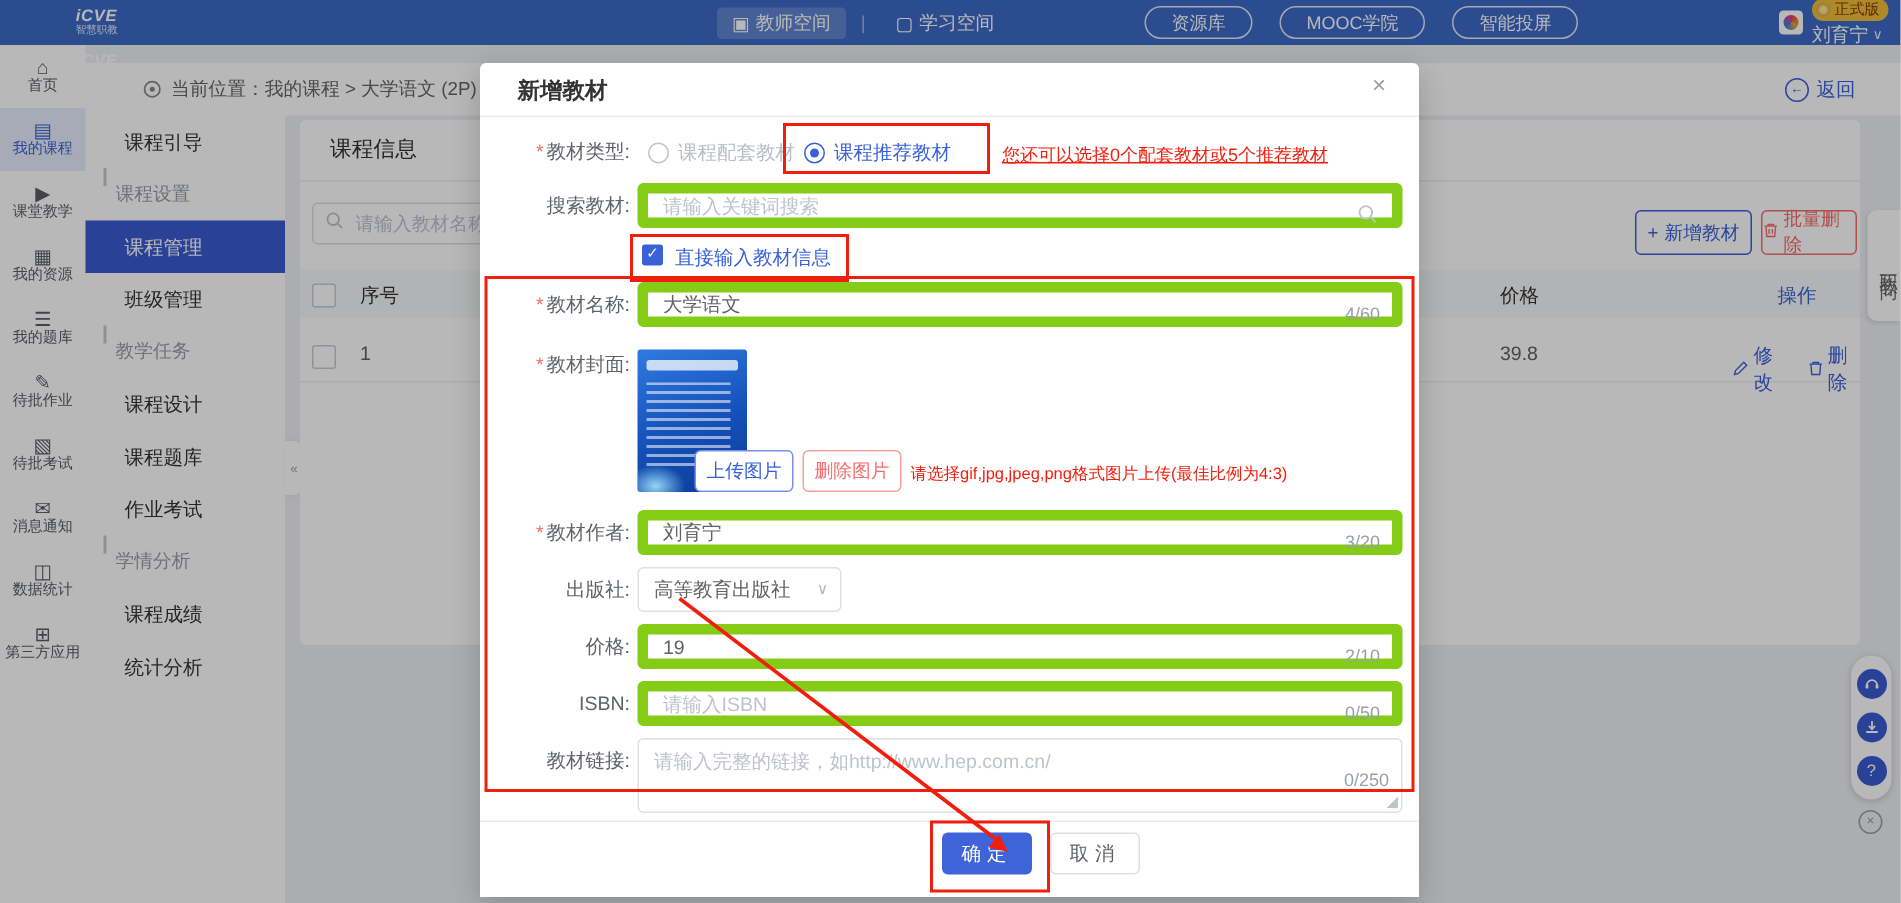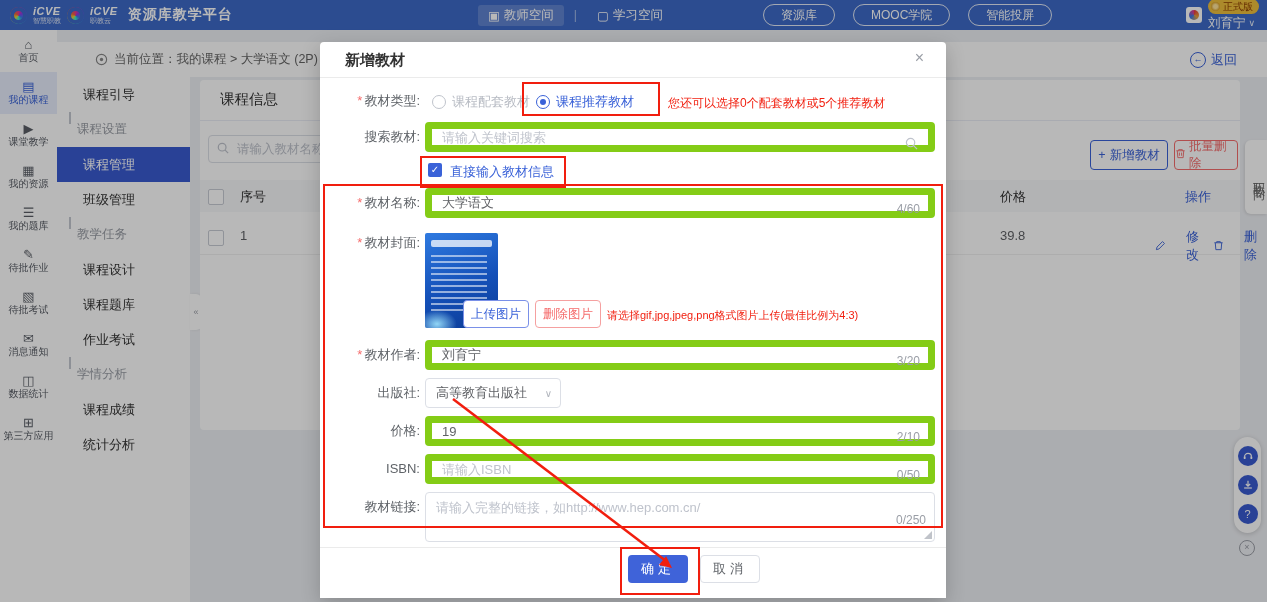--- a/index.html
+++ b/index.html
@@ -3,21 +3,21 @@
 <meta charset="utf-8">
 <style>
   html,body{margin:0;padding:0;}
   body{
     width:1267px;height:602px;position:relative;overflow:hidden;
     background:#eef0f4;font-family:"Liberation Sans",sans-serif;
     -webkit-font-smoothing:antialiased;
   }
   
   .topbar{position:absolute;left:0;top:0;width:1267px;height:30px;background:#3d6ac8;color:#fff;z-index:1;}
-  .brand{position:absolute;left:10px;top:0;height:30px;display:flex;align-items:center;gap:6px;}
+  .brand{position:absolute;left:10px;top:0;height:30px;display:flex;align-items:center;gap:6px;flex-direction:column;}
   .swirl{width:17px;height:17px;border-radius:50%;
     background:conic-gradient(#e83a8a,#8a3ae8,#3a7ae8,#3ae8c8,#e8d23a,#e8663a,#e83a8a);
     box-shadow:inset 0 0 0 4px #3d6ac8;}
   .logo-txt{display:flex;flex-direction:column;line-height:1;}
   .logo-txt b{font-size:11px;font-style:italic;letter-spacing:.5px;}
   .logo-txt i{font-size:7px;font-style:normal;opacity:.85;}
   .platform-title{font-size:14px;font-weight:bold;letter-spacing:1px;margin-left:4px;}
   .space-nav{position:absolute;left:478px;top:0;height:30px;display:flex;align-items:center;gap:10px;font-size:12.5px;}
   .space-btn{display:flex;align-items:center;gap:4px;padding:2px 10px;border-radius:3px;}
   .space-btn.on{background:rgba(255,255,255,.18);}
@@ -68,21 +68,21 @@
   .btn-add{position:absolute;left:890px;top:60px;width:76px;height:28px;border:1px solid #3a62d8;border-radius:4px;
     color:#3a62d8;font-size:12.5px;background:#fff;display:flex;align-items:center;justify-content:center;gap:4px;cursor:pointer;}
   .btn-batch{position:absolute;left:974px;top:60px;width:62px;height:28px;border:1px solid #f56c6c;border-radius:4px;
     color:#f56c6c;font-size:12.5px;background:#fff;display:flex;align-items:center;justify-content:space-between;gap:3px;cursor:pointer;}
   .thead{position:absolute;left:0;top:100px;width:100%;height:32px;background:#f7f8fa;font-size:13px;color:#333;}
   .trow{position:absolute;left:0;top:140px;width:100%;height:34px;font-size:13px;color:#606266;border-bottom:1px solid #f0f0f0;}
   .cbx{position:absolute;left:8px;top:9px;width:14px;height:14px;border:1px solid #c8ccd4;border-radius:2px;background:#fff;}
   .col-idx{position:absolute;left:40px;top:8px;}
   .col-price{position:absolute;left:800px;top:8px;}
   .col-act{position:absolute;left:955px;top:8px;display:flex;gap:14px;color:#3a62d8;}
-  .al{display:flex;align-items:center;gap:20px;cursor:pointer;}
+  .al{display:flex;align-items:center;gap:3px;cursor:pointer;}
   
   .side-tab{position:absolute;right:0;top:140px;width:22px;height:74px;background:#fff;border-radius:6px 0 0 6px;
     color:#666;font-size:12px;writing-mode:vertical-rl;text-align:center;letter-spacing:2px;z-index:1;
     box-shadow:-1px 1px 3px rgba(0,0,0,.1);}
   .float-pill{position:absolute;right:6px;top:437px;width:27px;height:96px;background:#fff;border-radius:14px;
     box-shadow:0 1px 5px rgba(0,0,0,.18);display:flex;flex-direction:column;align-items:center;
     justify-content:space-evenly;z-index:1;}
   .fbtn{width:20px;height:20px;border-radius:50%;background:#3a5bd0;color:#fff;display:flex;align-items:center;
     justify-content:center;font-size:11px;cursor:pointer;}
   .float-close{position:absolute;right:12px;top:540px;width:14px;height:14px;border:1px solid #9a9ea6;border-radius:50%;
@@ -364,21 +364,21 @@
   <div class="m-row" style="top:44px;">
     <span class="m-label"><span class="req">*</span><span>教材类型:</span></span>
     <span class="radio dis" style="left:112px;">
       <span class="rdot"></span>
       <span>课程配套教材</span>
     </span>
     <span class="radio sel" style="left:216px;">
       <span class="rdot"></span>
       <span>课程推荐教材</span>
     </span>
-    <span class="note-red" style="left:348px;top:9px;">您还可以选择0个配套教材或5个推荐教材</span>
+    <span class="note-red" style="left:348px;top:9px;text-decoration:underline;">您还可以选择0个配套教材或5个推荐教材</span>
   </div>
 
   <div class="m-row" style="top:80px;">
     <span class="m-label">搜索教材:</span>
     <span class="m-field">
       <input placeholder="请输入关键词搜索" style="">
       <span style="position:absolute;right:10px;top:7px;">
         <svg width="13" height="13" viewBox="0 0 14 14">
             <circle cx="6" cy="6" r="4.5" fill="none" stroke="#bfc3cc" stroke-width="1.3"></circle>
             <line x1="9.5" y1="9.5" x2="13" y2="13" stroke="#bfc3cc" stroke-width="1.3"></line>

